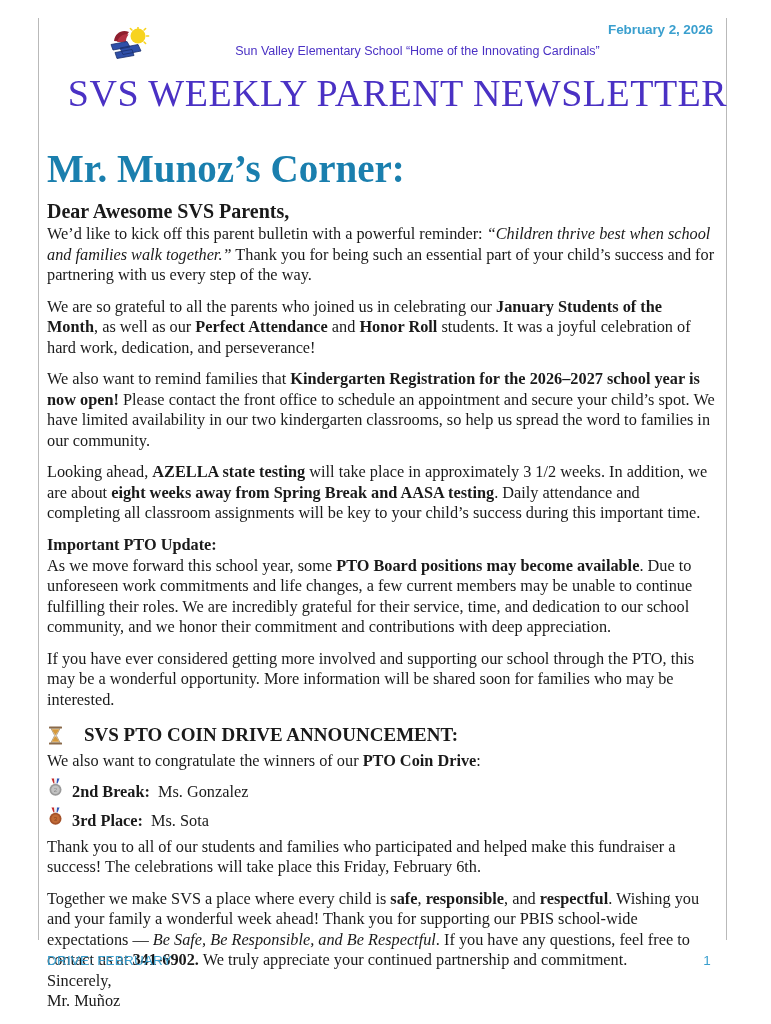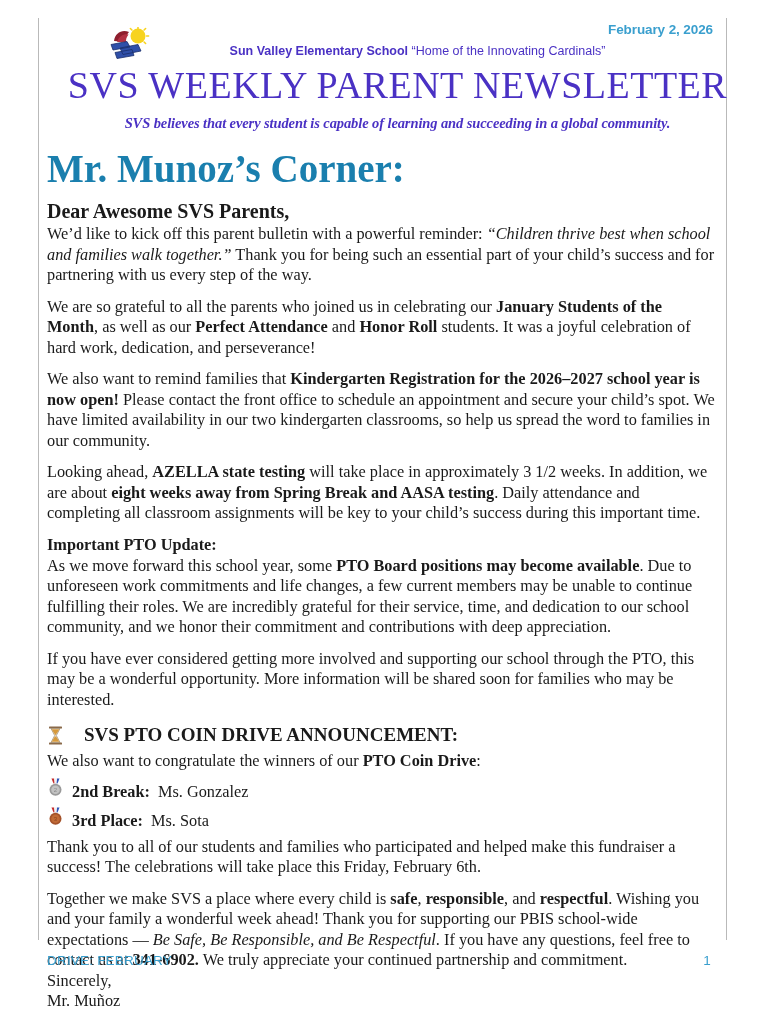--- a/index.html
+++ b/index.html
@@ -62,26 +62,26 @@
 
   .school-line {
     text-align: center;
     padding-left: 40px;
     margin-top: 26px;
     font-family: "Liberation Sans", sans-serif;
     font-size: 12.5px;
     color: #4a31c4;
     white-space: nowrap;
   }
-  .school-line .school-name { font-weight: bold; }
+  .school-line .school-name { font-weight: normal; }
   .school-line .motto { font-weight: normal; }
 
   .main-title {
     text-align: center;
-    margin-top: 8px;
+    margin-top: 16px;
     font-family: "Liberation Serif", serif;
     font-size: 38px;
     font-weight: normal;
     color: #4a31c4;
     letter-spacing: 0.5px;
     line-height: 1.05;
     white-space: nowrap;
   }
 
   .belief-line {
@@ -205,21 +205,20 @@
         </g>
       </svg>
     </div>
 
     <div class="school-line">
       <span class="school-name">Sun Valley Elementary School</span><span>&nbsp;</span><span class="motto">“Home of the Innovating Cardinals”</span>
     </div>
 
     <div class="main-title">SVS WEEKLY PARENT NEWSLETTER</div>
 
-    <div class="belief-line">SVS believes that every student is capable of learning and succeeding in a global community.</div>
   </div>
 
   <div class="content">
 
     <div class="corner-heading">Mr. Munoz’s Corner:</div>
 
     <p class="tight">
       <span class="lead-bold">Dear Awesome SVS Parents,</span>
     </p>
 

